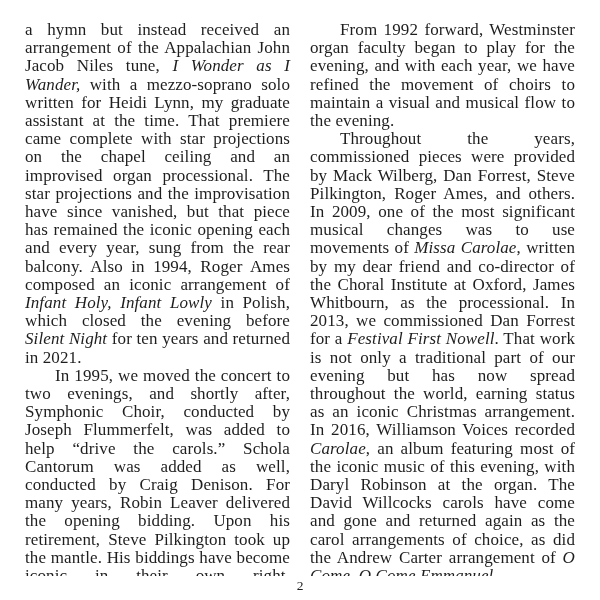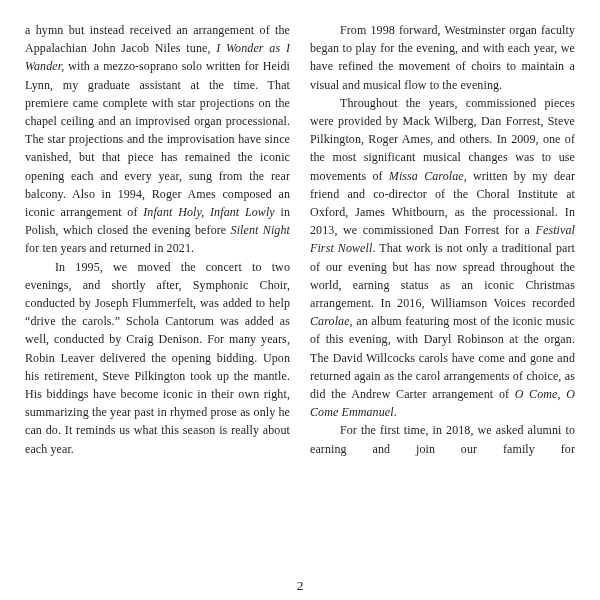--- a/index.html
+++ b/index.html
@@ -23,21 +23,21 @@
   .columns {
     flex: 1;
     display: flex;
     gap: 20px;
     overflow: hidden;
   }
   .column {
     flex: 1;
     min-width: 0;
     text-align: justify;
-    font-size: 12px;
+    font-size: 17px;
     line-height: 18.2px;
     letter-spacing: 0.1px;
   }
   .column p {
     margin: 0;
   }
   .column p.indent {
     text-indent: 30px;
   }
   .column p.justify-last {
@@ -60,21 +60,21 @@
 </head>
 <body>
 
 <div class="page">
   <div class="columns">
     <div class="column">
         <p class=""><span>a hymn but instead received an arrangement of the Appalachian John Jacob Niles tune, </span><em>I Wonder as I Wander,</em><span> with a mezzo-soprano solo written for Heidi Lynn, my graduate assistant at the time. That premiere came complete with star projections on the chapel ceiling and an improvised organ processional. The star projections and the improvisation have since vanished, but that piece has remained the iconic opening each and every year, sung from the rear balcony. Also in 1994, Roger Ames composed an iconic arrangement of </span><em>Infant Holy, Infant Lowly</em><span> in Polish, which closed the evening before </span><em>Silent Night</em><span> for ten years and returned in 2021.</span></p>
         <p class="indent"><span>In 1995, we moved the concert to two evenings, and shortly after, Symphonic Choir, conducted by Joseph Flummerfelt, was added to help “drive the carols.” Schola Cantorum was added as well, conducted by Craig Denison. For many years, Robin Leaver delivered the opening bidding. Upon his retirement, Steve Pilkington took up the mantle. His biddings have become iconic in their own right, summarizing the year past in rhymed prose as only he can do. It reminds us what this season is really about each year.</span></p>
       </div>
     <div class="column">
-        <p class="indent"><span>From 1998 forward, Westminster organ faculty began to play for the evening, and with each year, we have refined the movement of choirs to maintain a visual and musical flow to the evening.</span></p>
+        <p class="indent"><span>From 1992 forward, Westminster organ faculty began to play for the evening, and with each year, we have refined the movement of choirs to maintain a visual and musical flow to the evening.</span></p>
         <p class="indent"><span>Throughout the years, commissioned pieces were provided by Mack Wilberg, Dan Forrest, Steve Pilkington, Roger Ames, and others. In 2009, one of the most significant musical changes was to use movements of </span><em>Missa Carolae</em><span>, written by my dear friend and co-director of the Choral Institute at Oxford, James Whitbourn, as the processional. In 2013, we commissioned Dan Forrest for a </span><em>Festival First Nowell</em><span>. That work is not only a traditional part of our evening but has now spread throughout the world, earning status as an iconic Christmas arrangement. In 2016, Williamson Voices recorded </span><em>Carolae</em><span>, an album featuring most of the iconic music of this evening, with Daryl Robinson at the organ. The David Willcocks carols have come and gone and returned again as the carol arrangements of choice, as did the Andrew Carter arrangement of </span><em>O Come, O Come Emmanuel</em><span>.</span></p>
         <p class="indent justify-last"><span>For the first time, in 2018, we asked alumni to earning and join our family for</span></p>
       </div>
   </div>
   <div class="footer">
     <span class="page-number">2</span>
   </div>
 </div>
 
 </body></html>

